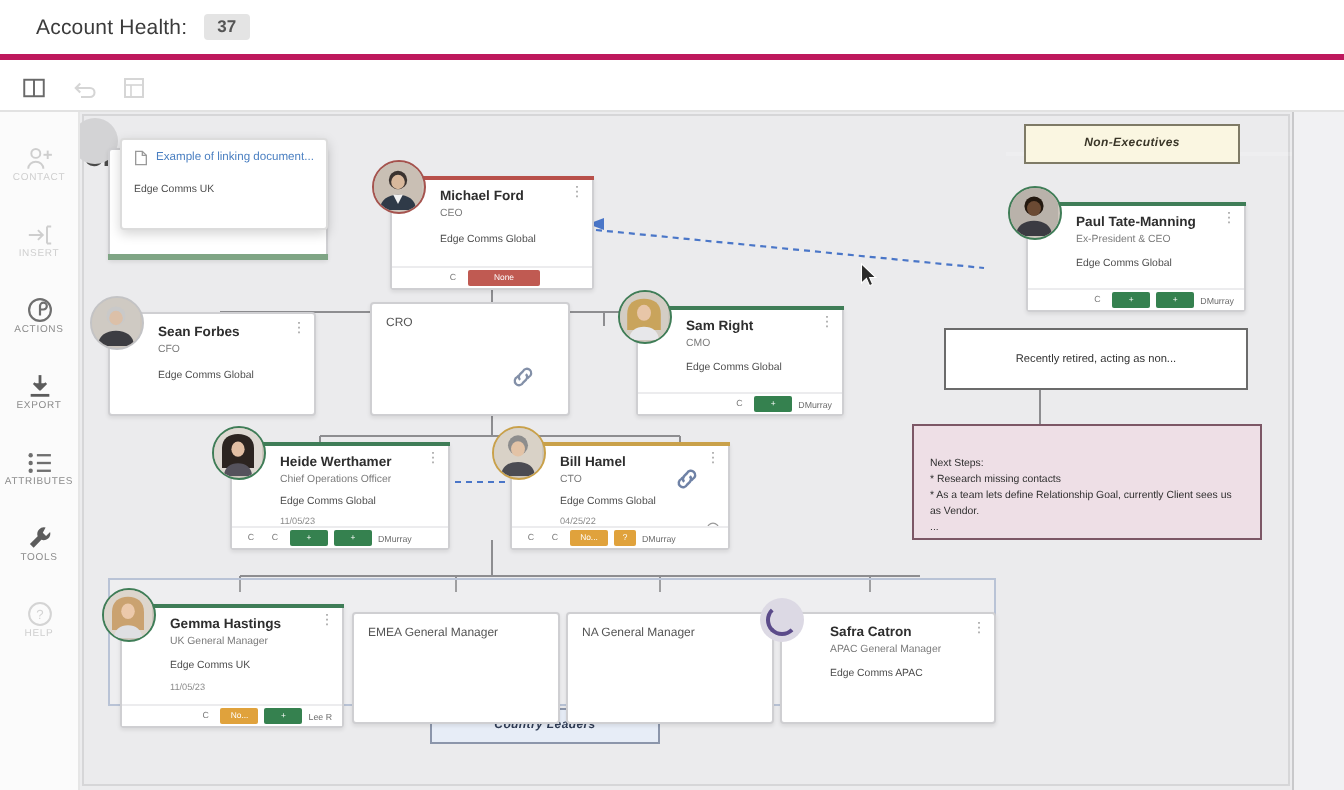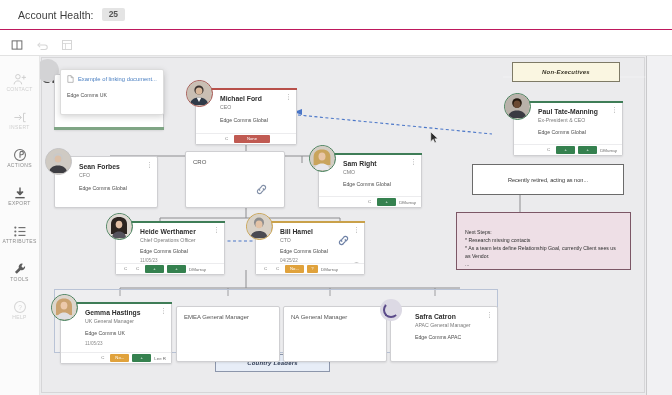--- a/index.html
+++ b/index.html
@@ -8,21 +8,21 @@
     font-family: "Liberation Sans", sans-serif;
     background:#ffffff;
     color:#333;
     -webkit-font-smoothing:antialiased;
   }
   #app { position:relative; width:672px; height:395px; background:#fff; }
 
   
   .topbar {
     position:absolute; left:0; top:0; width:672px; height:30px;
-    background:#ffffff; border-bottom:1px solid #be185d;
+    background:#ffffff; border-bottom:3px solid #be185d;
     display:flex; align-items:center;
   }
   .acct-health {
     display:flex; align-items:center; gap:8px;
     margin-left:12px; padding:3px 6px; border-radius:3px;
   }
   .acct-health .lbl { font-size:10.5px; color:#3b3b3b; letter-spacing:.1px; }
   .acct-health .val {
     font-size:8.5px; font-weight:bold; color:#555;
     background:#e4e4e4; border-radius:2px; padding:2px 7px; line-height:1;
@@ -170,21 +170,21 @@
   }
 </style>
 </head>
 <body>
 
 <div id="app">
 
   <div class="topbar">
     <div class="acct-health">
       <span class="lbl">Account Health:</span>
-      <span class="val">25</span>
+      <span class="val">37</span>
     </div>
   </div>
 
   <div class="toolstrip">
     <span class="tsicon">
       <svg viewBox="0 0 16 16" width="12" height="12">
           <rect x="1.5" y="2.5" width="13" height="11" fill="none" stroke="#444" stroke-width="1.3"></rect>
           <line x1="8" y1="2.5" x2="8" y2="13.5" stroke="#444" stroke-width="1.3"></line>
         </svg>
     </span>

